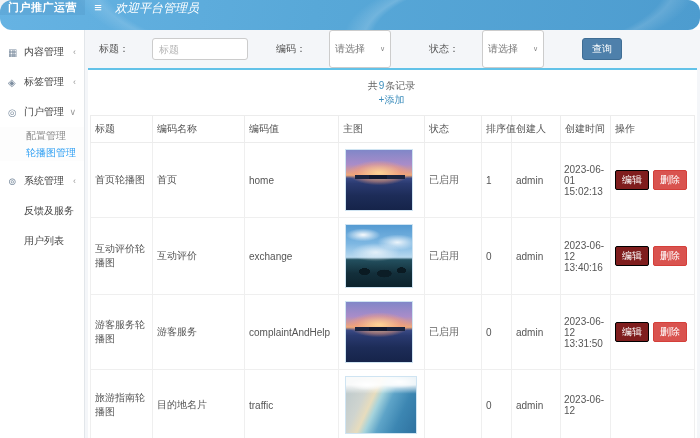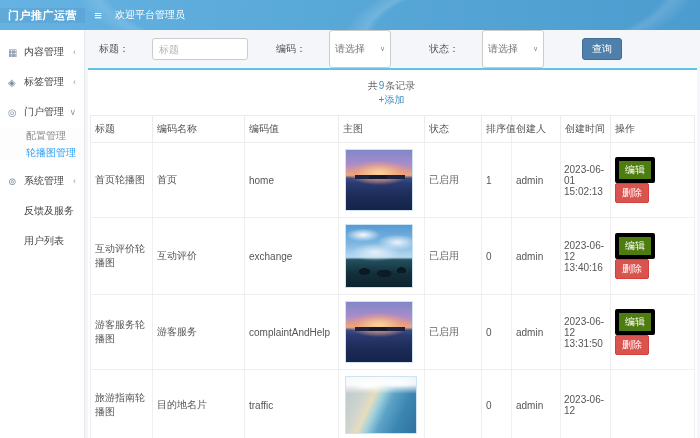--- a/index.html
+++ b/index.html
@@ -1,29 +1,29 @@
 <!DOCTYPE html>
 <html><head>
 <meta charset="utf-8">
 <style>
   * { margin:0; padding:0; box-sizing:border-box; }
   html,body { width:700px; height:438px; overflow:hidden; background:#fff;
     font-family:"Liberation Sans","DejaVu Sans",sans-serif; }
 
   
-  .topbar { position:relative; height:30px; display:flex; align-items:center; color:#fff;
+  .topbar { position:relative; height:30px; display:flex; align-items:flex-start; color:#fff;
     background:
       radial-gradient(ellipse 420px 130px at 88% 130%, rgba(255,255,255,0) 58%, rgba(255,255,255,.16) 60%, rgba(255,255,255,0) 65%),
       radial-gradient(ellipse 520px 160px at 55% -55%, rgba(255,255,255,0) 54%, rgba(255,255,255,.13) 56%, rgba(255,255,255,0) 60%),
-      linear-gradient(100deg,#66b3e3 0%,#58a8d8 45%,#4d9ccf 100%); }
+      linear-gradient(100deg,#66b3e3 0%,#58a8d8 45%,#4d9ccf 100%); border-radius: 12px; }
   .brand { width:85px; flex:0 0 85px; display:flex; align-items:center; justify-content:center;
     font-size:11px; font-weight:bold; background:rgba(0,40,80,.06); letter-spacing:.5px; }
   .hamburger { width:26px; display:flex; align-items:center; justify-content:center;
     font-size:13px; cursor:pointer; }
-  .welcome { display:flex; align-items:center; font-size:10px; padding-left:4px; flex:1; }
+  .welcome { display:flex; align-items:center; font-size:12px; padding-left:4px; flex:1;font-style:italic; }
   .top-links { display:flex; align-items:center; gap:17px; padding-right:10px; font-size:10px; }
   .top-links span { cursor:pointer; }
 
   
   .layout { display:flex; height:408px; }
   .sidebar { width:85px; flex:0 0 85px; background:#fff; border-right:1px solid #e2e6ea;
     padding-top:7px; }
   .nav-item { display:flex; align-items:center; height:30px; padding:0 6px 0 8px;
     font-size:10px; color:#444; cursor:pointer; }
   .nav-icon { width:16px; color:#7d8ea0; font-size:10px; flex:0 0 16px; }
@@ -95,21 +95,21 @@
       radial-gradient(ellipse 9px 8px at 11% 50%, #1f5840 46%, transparent 50%),
       radial-gradient(ellipse 11px 9px at 44% 45%, #246349 46%, transparent 50%),
       radial-gradient(ellipse 9px 8px at 85% 50%, #1f5840 46%, transparent 50%); }
   .img-aerial-beach { width:72px; height:58px;
     background:
       linear-gradient(180deg, rgba(255,255,255,.9) 0 14%, rgba(255,255,255,0) 30%),
       radial-gradient(ellipse 24px 8px at 30% 14%, #fff, rgba(255,255,255,0) 70%),
       radial-gradient(ellipse 28px 9px at 76% 9%, rgba(255,255,255,.95), rgba(255,255,255,0) 70%),
       linear-gradient(115deg,#b9c7cc 0%,#cfd4cf 27%,#e7dcbd 38%,#a5d3dc 46%,#5ea4c8 58%,#3c86b2 76%,#2f72a0 100%); }
 
-  .btn-edit { display:inline-block; background:#4d7c0f; color:#fff; border:4px solid #000000;
+  .btn-edit { display:inline-block; background:#7f1d1d; color:#fff; border:1px solid #000000;
     border-radius:2px; font-size:10px; padding:2px 6px; margin-right:4px; cursor:pointer; }
   .btn-del { display:inline-block; background:#d9534f; color:#fff; border:1px solid #d43f3a;
     border-radius:2px; font-size:10px; padding:2px 6px; cursor:pointer; }
   .status-txt { color:#666;text-align:center; }
 </style>
 </head>
 <body>
 
 <div class="topbar">
   <div class="brand">门户推广运营</div>

